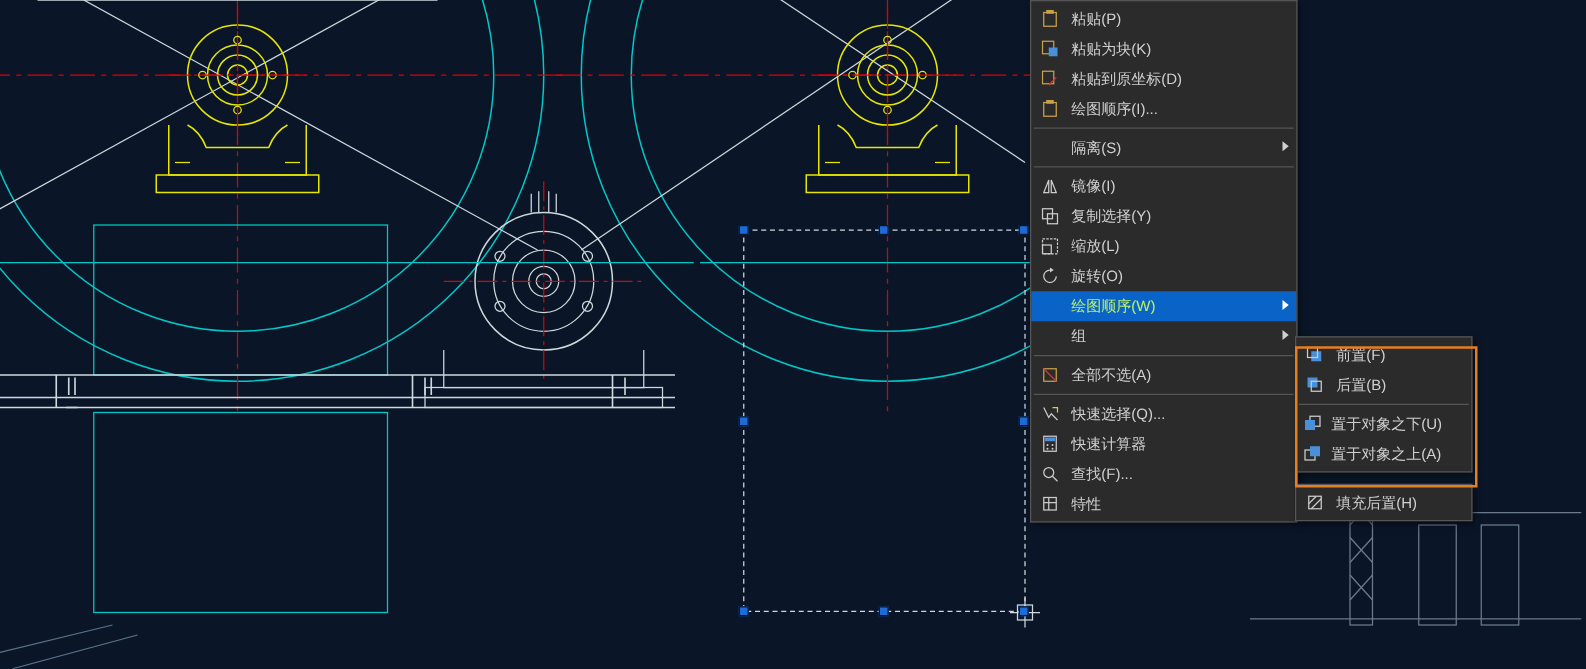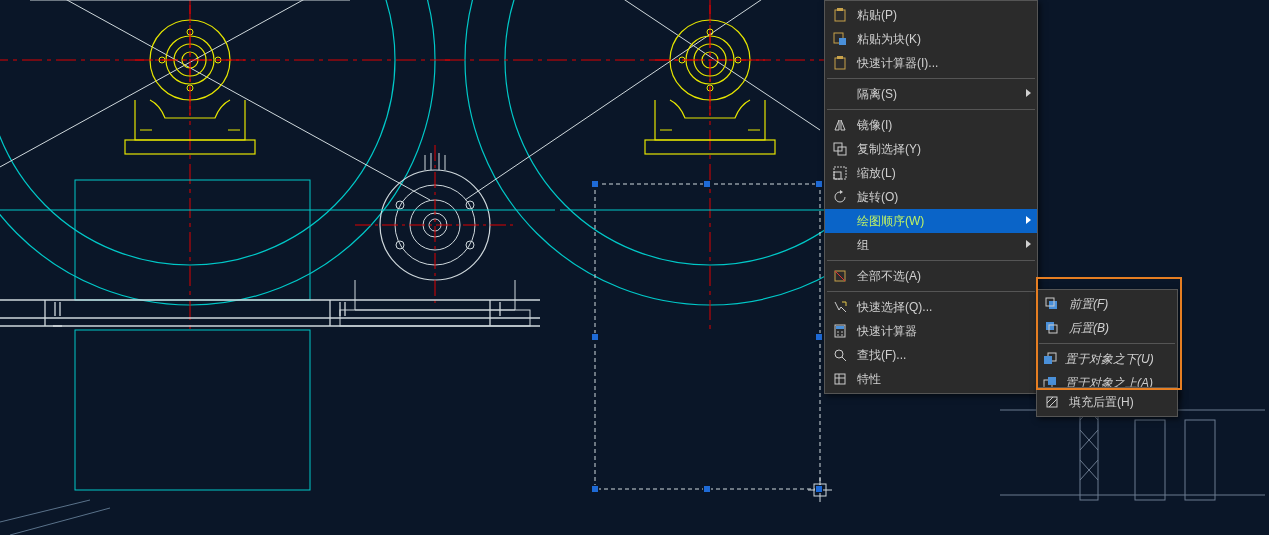--- a/index.html
+++ b/index.html
@@ -7,21 +7,21 @@
   svg{position:absolute;left:0;top:0;}
   
   .menu{position:absolute;background:#2b2b2b;border:1px solid #555;box-shadow:2px 2px 6px rgba(0,0,0,.6);padding:2px 0;}
   .menu .item{display:flex;align-items:center;height:24px;padding:0 40px 0 6px;white-space:nowrap;cursor:default;position:relative;}
   .menu .item.hl{background:#0a64c8;color:#bef264;}
   .menu .item .ic{width:18px;height:18px;margin-right:8px;display:flex;align-items:center;justify-content:center;}
   .menu .item .ic svg{position:static;}
   .menu .item .arrow{position:absolute;right:6px;top:7px;width:0;height:0;border-left:5px solid #d0d0d0;border-top:4px solid transparent;border-bottom:4px solid transparent;}
   .menu .item.hl .arrow{border-left-color:#fff;}
   .menu .sep{height:1px;background:#555;margin:3px 2px;}
-  .submenu{left:1036px;top:289px;font-style:italic;}
+  .submenu{left:1036px;top:269px;}
   .submenu-last{left:1036px;top:387px;}
   .mainmenu{left:824px;top:0;width:212px;}
   .submenu{width:140px;}
   .hlbox{position:absolute;border:2px solid #e67e22;pointer-events:none;}
   
   .grip{position:absolute;width:8px;height:8px;background:#1e6ad6;border:1px solid #0a1628;box-sizing:border-box;}
 </style>
 </head>
 <body>
 
@@ -159,25 +159,34 @@
         <svg width="14" height="14">
           <rect x="1" y="1" width="9" height="10" fill="none" stroke="#c8a24a"></rect>
           <rect x="6" y="6" width="7" height="7" fill="#4a90d9"></rect>
         </svg>
       </span>
       <span>粘贴为块(K)</span>
     </div>
   <div class="item">
       <span class="ic">
         <svg width="14" height="14">
+          <rect x="1" y="1" width="9" height="10" fill="none" stroke="#c8a24a"></rect>
+          <path d="M6 12 L12 6" stroke="#d33"></path>
+        </svg>
+      </span>
+      <span>粘贴到原坐标(D)</span>
+    </div>
+  <div class="item">
+      <span class="ic">
+        <svg width="14" height="14">
           <rect x="2" y="2" width="10" height="11" fill="none" stroke="#c8a24a"></rect>
           <rect x="4" y="0" width="6" height="3" fill="#c8a24a"></rect>
         </svg>
       </span>
-      <span>快速计算器(I)...</span>
+      <span>绘图顺序(I)...</span>
     </div>
   <div class="sep"></div>
   <div class="item">
       <span class="ic"></span>
       <span>隔离(S)</span>
       <span class="arrow"></span>
     </div>
   <div class="sep"></div>
   <div class="item">
       <span class="ic">

